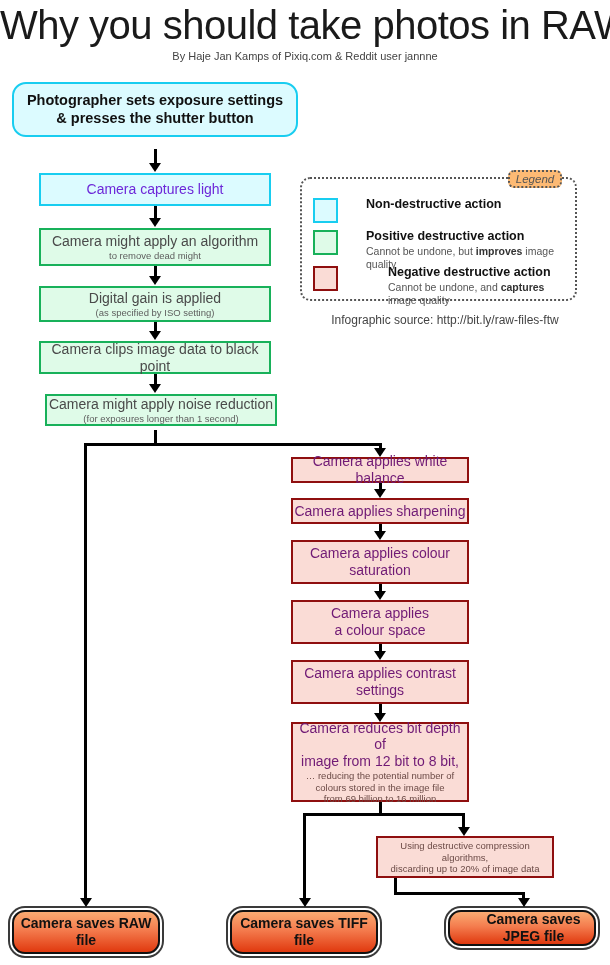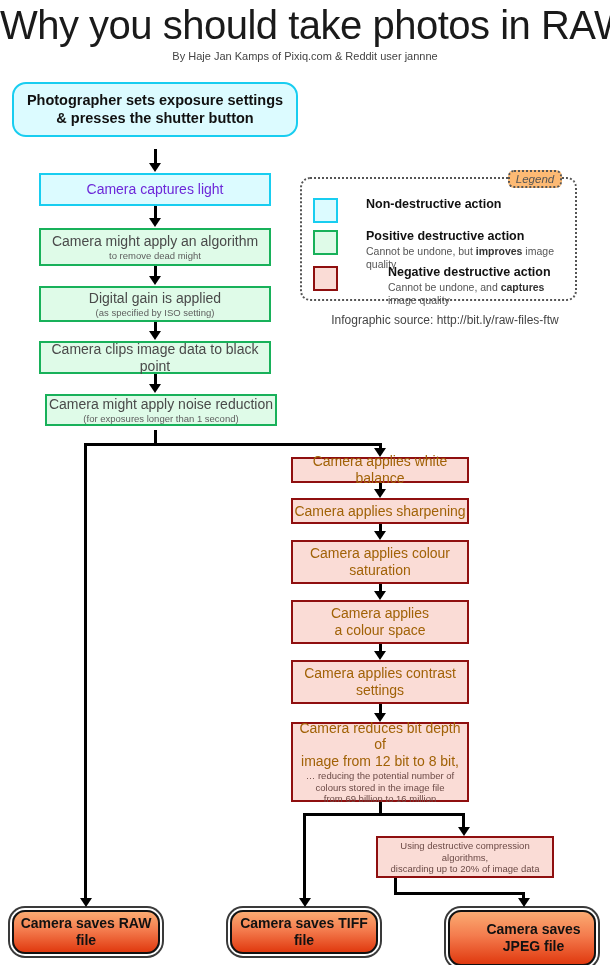--- a/index.html
+++ b/index.html
@@ -31,21 +31,21 @@
   .n-start .main{font-weight:bold;font-size:14.5px;color:#111;}
   .n-cyan.n-plain .main{font-size:14px;color:#6d28d9;font-weight:400;}
 
   
   .n-green{background:#dffbe8;border:2px solid #18b15a;}
   .n-green .main{font-size:14px;color:#4a4a4a;}
   .n-green .sub{font-size:9.5px;color:#5d5d5d;margin-top:1px;}
 
   
   .n-red{background:#fadcd6;border:2px solid #8f0f0f;}
-  .n-red .main{font-size:14px;color:#a16207;}
+  .n-red .main{font-size:14px;color:#701a75;}
   .n-red .sub{font-size:9.5px;color:#6b4a46;margin-top:1px;}
 
   
   .n-save{border-radius:13px;border:2px solid #111;
           background:linear-gradient(180deg,#fbab72 0%,#f47c4e 45%,#e0390f 100%);
           box-shadow:0 0 0 2px #ffffff, 0 0 0 4px #3a3a3a;}
   .n-save .main{font-size:14px;font-weight:bold;color:#111;}
 
   
   .ln{position:absolute;background:#000;}
@@ -139,21 +139,21 @@
   </div>
 
   <div class="node n-save" style="left:12px;top:910px;width:148px;height:44px;">
     <div class="main">Camera saves RAW file</div>
   </div>
 
   <div class="node n-save" style="left:230px;top:910px;width:148px;height:44px;">
     <div class="main">Camera saves TIFF file</div>
   </div>
 
-  <div class="node n-save" style="left:448px;top:910px;width:148px;height:56px;padding-left:23px;">
+  <div class="node n-save" style="left:448px;top:910px;width:148px;height:36px;padding-left:23px;">
     <div class="main">Camera saves JPEG file</div>
   </div>
 
   <div class="ln vl" style="left:153.5px;top:149px;height:15px;"></div>
   <div class="arw" style="left:149px;top:163px;"></div>
 
   <div class="ln vl" style="left:153.5px;top:206px;height:13px;"></div>
   <div class="arw" style="left:149px;top:218px;"></div>
 
   <div class="ln vl" style="left:153.5px;top:266px;height:11px;"></div>

